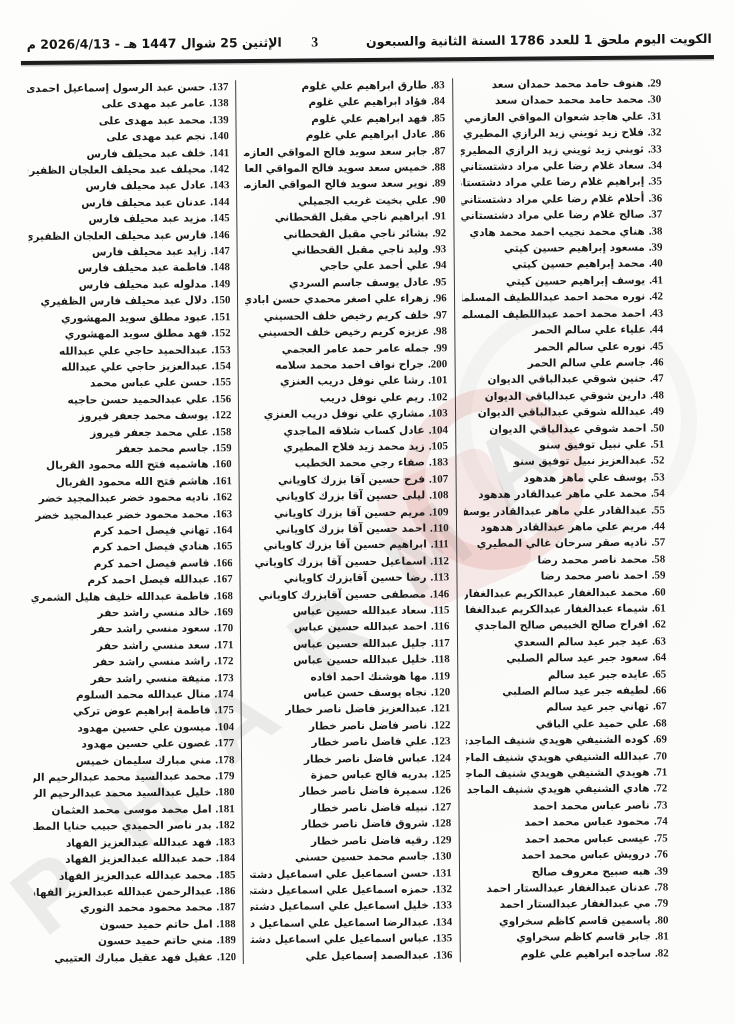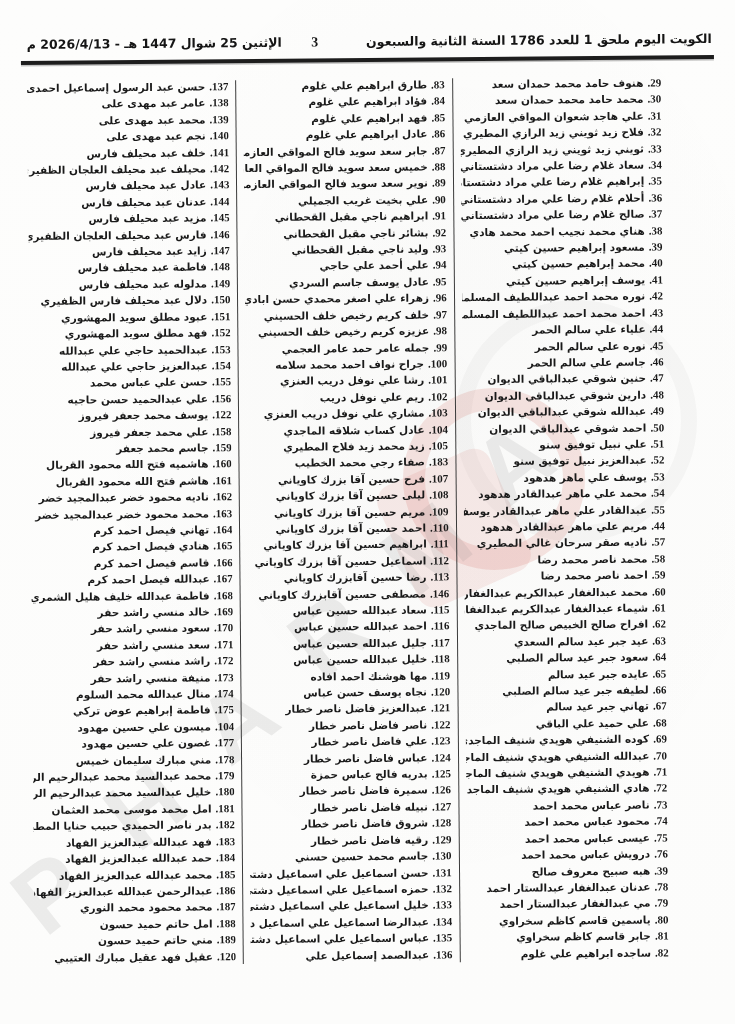--- a/index.html
+++ b/index.html
@@ -164,21 +164,21 @@
           <div class="entry"><span class="num">90.</span><span class="nm">علي بخيت غريب الجميلي</span></div>
           <div class="entry"><span class="num">91.</span><span class="nm">ابراهيم ناجي مقبل القحطاني</span></div>
           <div class="entry"><span class="num">92.</span><span class="nm">بشائر ناجي مقبل القحطاني</span></div>
           <div class="entry"><span class="num">93.</span><span class="nm">وليد ناجي مقبل القحطاني</span></div>
           <div class="entry"><span class="num">94.</span><span class="nm">علي أحمد علي حاجي</span></div>
           <div class="entry"><span class="num">95.</span><span class="nm">عادل يوسف جاسم السردي</span></div>
           <div class="entry"><span class="num">96.</span><span class="nm">زهراء علي اصغر محمدي حسن ابادي</span></div>
           <div class="entry"><span class="num">97.</span><span class="nm">خلف كريم رخيص خلف الحسيني</span></div>
           <div class="entry"><span class="num">98.</span><span class="nm">عزيزه كريم رخيص خلف الحسيني</span></div>
           <div class="entry"><span class="num">99.</span><span class="nm">جمله عامر حمد عامر العجمي</span></div>
-          <div class="entry"><span class="num">100.</span><span class="nm">جراح نواف احمد محمد سلامه</span></div>
+          <div class="entry"><span class="num">200.</span><span class="nm">جراح نواف احمد محمد سلامه</span></div>
           <div class="entry"><span class="num">101.</span><span class="nm">رشا علي نوفل دريب العنزي</span></div>
           <div class="entry"><span class="num">102.</span><span class="nm">ريم علي نوفل دريب</span></div>
           <div class="entry"><span class="num">103.</span><span class="nm">مشاري علي نوفل دريب العنزي</span></div>
           <div class="entry"><span class="num">104.</span><span class="nm">عادل كساب شلاقه الماجدي</span></div>
           <div class="entry"><span class="num">105.</span><span class="nm">زيد محمد زيد فلاح المطيري</span></div>
           <div class="entry"><span class="num">183.</span><span class="nm">صفاء رجي محمد الخطيب</span></div>
           <div class="entry"><span class="num">107.</span><span class="nm">فرح حسين آقا بزرك كاوياني</span></div>
           <div class="entry"><span class="num">108.</span><span class="nm">ليلى حسين آقا بزرك كاوياني</span></div>
           <div class="entry"><span class="num">109.</span><span class="nm">مريم حسين آقا بزرك كاوياني</span></div>
           <div class="entry"><span class="num">110.</span><span class="nm">احمد حسين آقا بزرك كاوياني</span></div>

